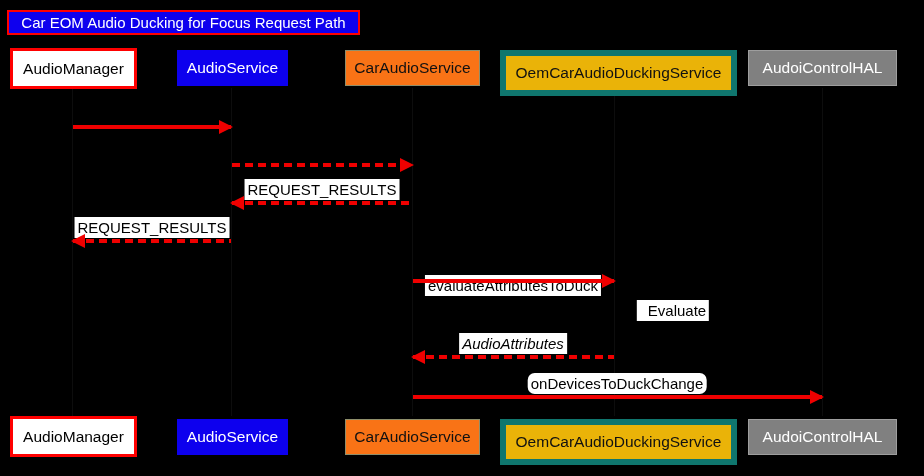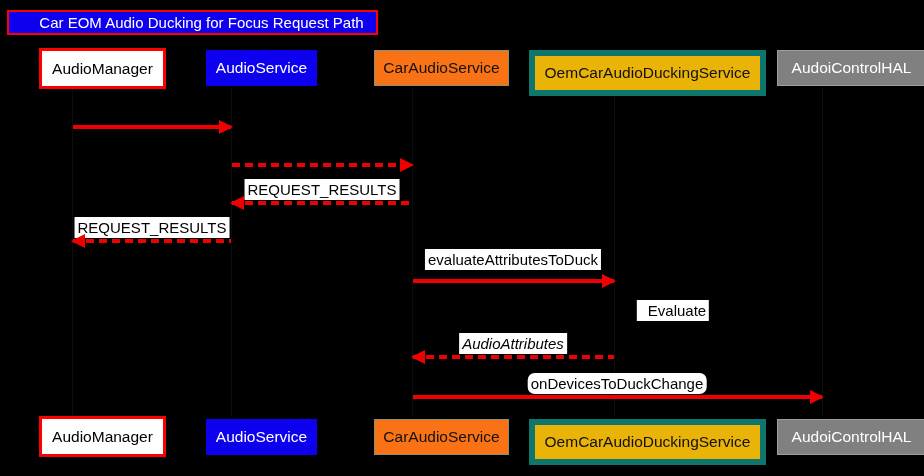--- a/index.html
+++ b/index.html
@@ -4,28 +4,28 @@
 <style>
   html,body{margin:0;padding:0;background:#000;}
   .stage{
     position:relative;width:924px;height:476px;background:#000;overflow:hidden;
     font-family:"Liberation Sans", sans-serif;
   }
   
   .title-box{
     position:absolute;left:7px;top:10px;width:349px;height:21px;
     background:#0e00ee;border:2px solid #ff0000;color:#ffffff;
-    font-size:15px;line-height:21px;text-align:center;white-space:nowrap;padding-left:18px;
+    font-size:15px;line-height:21px;text-align:center;white-space:nowrap;
   }
   
   .lifeline{position:absolute;top:88px;height:328px;width:1px;background:#0d0d0d;}
   
   .participant{
     position:absolute;height:34px;font-size:15.5px;line-height:34px;
-    text-align:center;white-space:nowrap;box-sizing:content-box;margin-left:29px;
+    text-align:center;white-space:nowrap;box-sizing:content-box;
   }
   .p-white{background:#ffffff;border:3px solid #ff0000;color:#000;height:35px;line-height:35px;}
   .p-blue {background:#0d00ee;border:1px solid #0d00ee;color:#fff;}
   .p-cream{background:#f97316;border:1px solid #8f8f6b;color:#111;}
   .p-green{background:#eab308;border:6px solid #0f766e;color:#111;}
   .p-gray {background:#808080;border:1px solid #9e9e9e;color:#fff;}
   
   .msg-label{
     position:absolute;transform:translateX(-50%);
     background:#ffffff;color:#000000;font-size:15px;line-height:19px;
@@ -69,21 +69,21 @@
   <div class="msg-label" style="left:322px;top:179px;">REQUEST_RESULTS</div>
   <div class="arrow dashed" style="left:232px;top:201px;width:180px;">
       <i class="head left"></i>
     </div>
 
   <div class="msg-label" style="left:152px;top:217px;">REQUEST_RESULTS</div>
   <div class="arrow dashed" style="left:73px;top:239px;width:158px;">
       <i class="head left"></i>
     </div>
 
-  <div class="msg-label" style="left:513px;top:249px;">evaluateAttributesToDuck</div>
+  <div class="msg-label" style="left:513px;top:275px;">evaluateAttributesToDuck</div>
   <div class="arrow solid" style="left:413px;top:279px;width:201px;">
       <i class="head right"></i>
     </div>
 
   <div class="msg-label" style="left:673px;top:300px;padding-left:11px;">Evaluate</div>
 
   <div class="msg-label" style="left:513px;top:333px;font-style:italic;">AudioAttributes</div>
   <div class="arrow dashed" style="left:413px;top:355px;width:201px;">
       <i class="head left"></i>
     </div>

